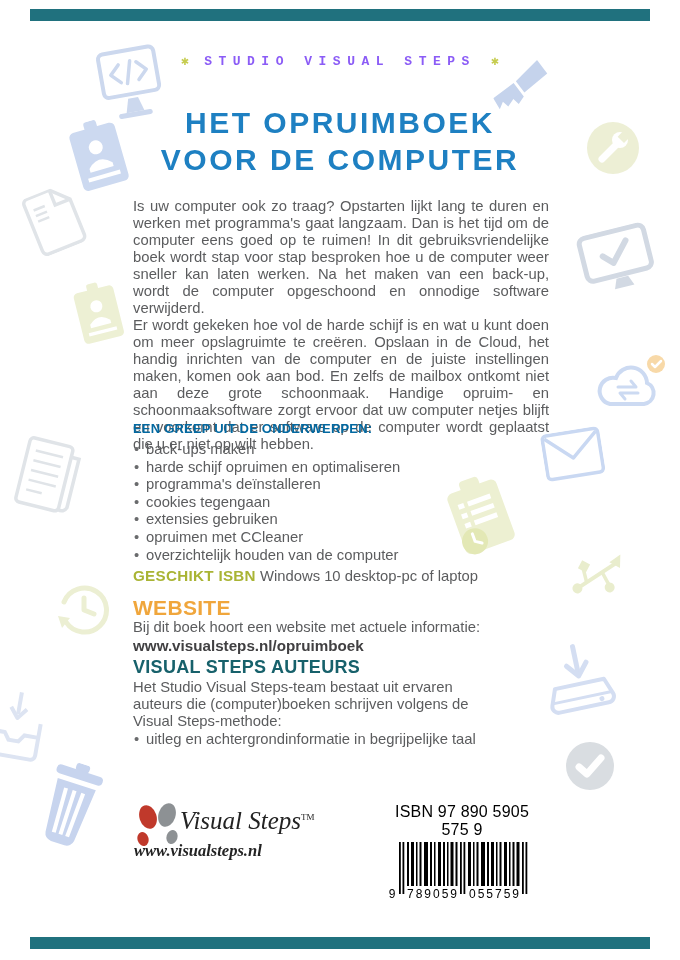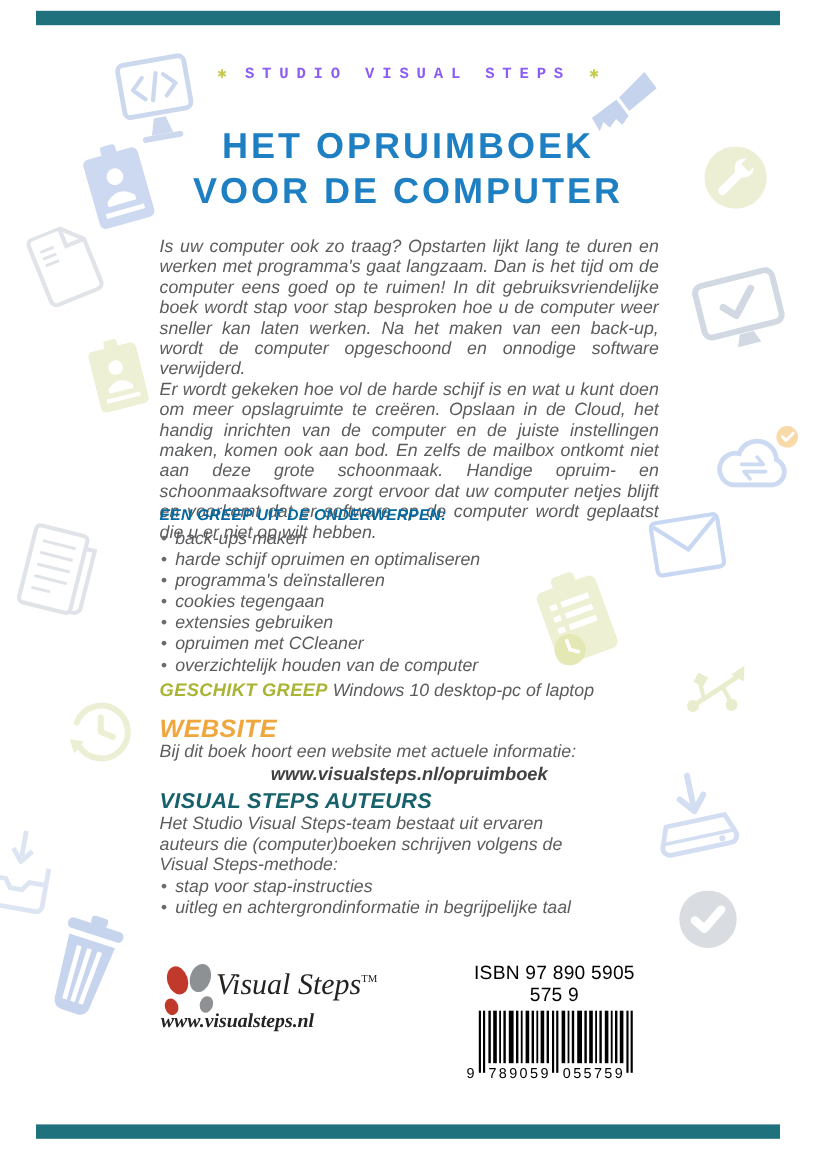--- a/index.html
+++ b/index.html
@@ -15,37 +15,37 @@
   
   .txt{position:absolute;z-index:2;}
 
   .publisher{top:54px;left:0;width:680px;display:flex;justify-content:center;align-items:center;gap:15px;}
   .publisher .name{color:#8b5cf6;font-size:13px;font-weight:bold;letter-spacing:6.5px;font-family:Liberation Mono, monospace;}
   .publisher .dot{color:#c6cc4f;font-size:10px;letter-spacing:0;}
 
   .title{top:104px;left:0;width:680px;text-align:center;color:#1e80c2;
          font-size:30px;font-weight:800;letter-spacing:2.5px;line-height:37px;}
 
-  .col{left:133px;width:416px;color:#5b5c5e;font-size:14.8px;line-height:17px;font-style:italic;}
+  .col{left:133px;width:416px;color:#5b5c5e;font-size:14.8px;line-height:17px;}
   .intro{top:198px;text-align:justify;}
   .intro p{margin:0;}
 
   .h-blue{color:#0369a1;font-weight:bold;font-size:13px;letter-spacing:0.2px;}
   .topics-h{top:420px;}
   .blist{list-style:none;margin:0;padding:0;}
   .blist li{position:relative;padding-left:13px;line-height:17.6px;}
   .blist li::before{content:"\2022";position:absolute;left:1px;color:#6a6b6d;}
   .topics-l{top:441px;}
 
   .suitable{top:567px;}
   .suitable .lbl{color:#a9b434;font-weight:bold;font-size:15.2px;letter-spacing:0.3px;}
 
   .website-h{top:599px;color:#f0a63c;font-weight:bold;font-size:21px;letter-spacing:0.3px;}
   .website-t{top:619px;}
-  .website-u{top:637px;font-weight:bold;color:#414042;font-size:15.2px;text-align:center;}
+  .website-u{top:637px;font-weight:bold;color:#414042;font-size:15.2px;}
 
   .authors-h{top:659px;color:#17616b;font-weight:bold;font-size:18px;letter-spacing:0.3px;}
   .authors-t{top:679px;white-space:pre-line;}
   .authors-l{top:731px;}
 
   
   .logo{position:absolute;left:134px;top:799px;width:180px;height:70px;z-index:2;}
   .logo .name{position:absolute;left:46px;top:8px;font-family:"Liberation Serif",serif;
               font-style:italic;font-size:25px;color:#232323;white-space:nowrap;}
   .logo .name sup{font-size:9px;font-style:normal;}
@@ -218,33 +218,32 @@
     <li>back-ups maken</li>
     <li>harde schijf opruimen en optimaliseren</li>
     <li>programma's deïnstalleren</li>
     <li>cookies tegengaan</li>
     <li>extensies gebruiken</li>
     <li>opruimen met CCleaner</li>
     <li>overzichtelijk houden van de computer</li>
   </ul>
 
   <div class="txt col suitable">
-    <span class="lbl">GESCHIKT GREEP</span><span> Windows 10 desktop-pc of laptop</span>
+    <span class="lbl">GESCHIKT ISBN</span><span> Windows 10 desktop-pc of laptop</span>
   </div>
 
   <div class="txt col website-h">WEBSITE</div>
   <div class="txt col website-t">Bij dit boek hoort een website met actuele informatie:</div>
   <div class="txt col website-u">www.visualsteps.nl/opruimboek</div>
 
   <div class="txt col authors-h">VISUAL STEPS AUTEURS</div>
   <div class="txt col authors-t">Het Studio Visual Steps-team bestaat uit ervaren
 auteurs die (computer)boeken schrijven volgens de
 Visual Steps-methode:</div>
   <ul class="txt col blist authors-l">
-    <li>stap voor stap-instructies</li>
     <li>uitleg en achtergrondinformatie in begrijpelijke taal</li>
   </ul>
 
   <div class="logo">
     <svg style="position:absolute;left:2px;top:4px;" width="44" height="50" viewBox="0 0 44 50">
       <ellipse cx="12" cy="14" rx="8.5" ry="12" fill="#c0392b" transform="rotate(-18 12 14)"></ellipse>
       <ellipse cx="7" cy="36" rx="5.5" ry="7" fill="#c0392b" transform="rotate(-18 7 36)"></ellipse>
       <ellipse cx="31" cy="12" rx="8.5" ry="12" fill="#8d9194" transform="rotate(18 31 12)"></ellipse>
       <ellipse cx="36" cy="34" rx="5.5" ry="7" fill="#8d9194" transform="rotate(18 36 34)"></ellipse>
     </svg>

